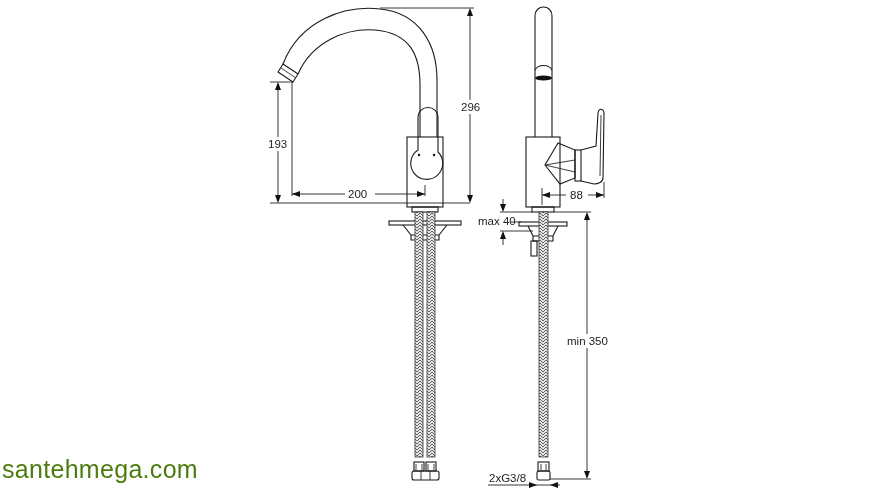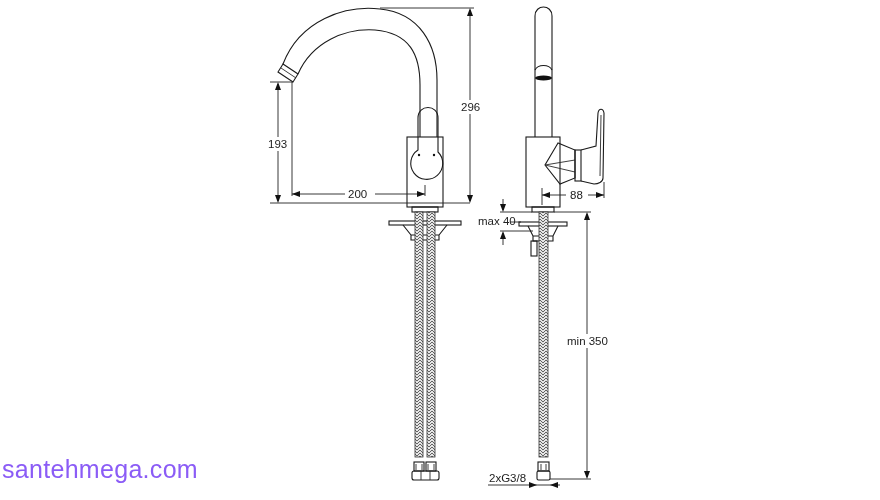--- a/index.html
+++ b/index.html
@@ -7,21 +7,21 @@
     #drawing { position: absolute; left: 0; top: 0; width: 880px; height: 500px; }
     .ln { fill: none; stroke: #1a1a1a; stroke-width: 1.1; }
     .thin { fill: none; stroke: #2a2a2a; stroke-width: 0.9; }
     .dim { fill: none; stroke: #222; stroke-width: 0.9; }
     .arrow { fill: #111; stroke: none; }
     .dimtxt { font-family: "Liberation Sans", sans-serif; font-size: 11.5px; fill: #222; }
     .solid { fill: #111; stroke: none; }
     .hose-fill { fill: url(#braid); stroke: #333; stroke-width: 0.8; }
     .watermark {
       position: absolute; left: 2px; top: 455px;
-      font-family: "Liberation Sans", sans-serif; font-size: 25px; color: #8b5cf6;
+      font-family: "Liberation Sans", sans-serif; font-size: 25px; color: #4d7c0f;
       letter-spacing: 0.3px;
     }
   </style>
 </head>
 <body>
 
 <svg id="drawing" viewBox="0 0 880 500" xmlns="http://www.w3.org/2000/svg">
   <defs>
     <pattern id="braid" patternUnits="userSpaceOnUse" width="6" height="6">
       <rect width="6" height="6" fill="#e6e6e6"></rect>

